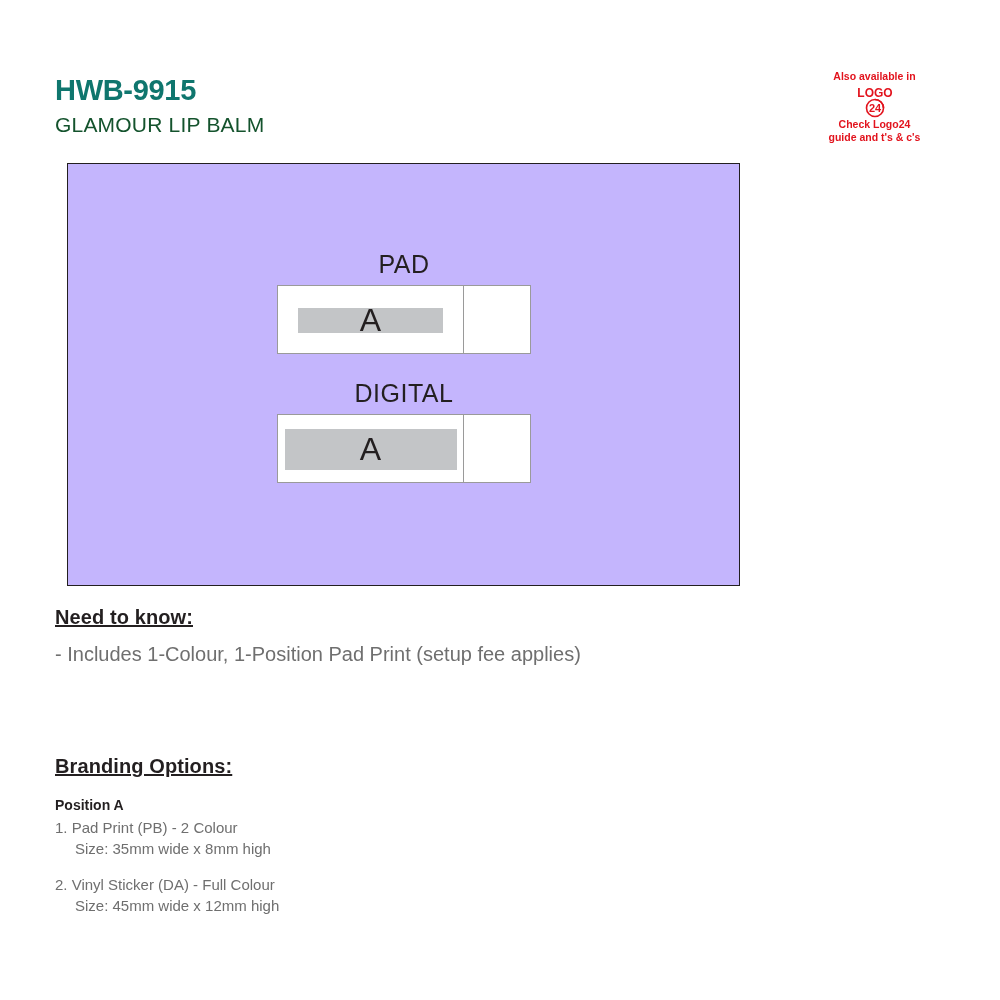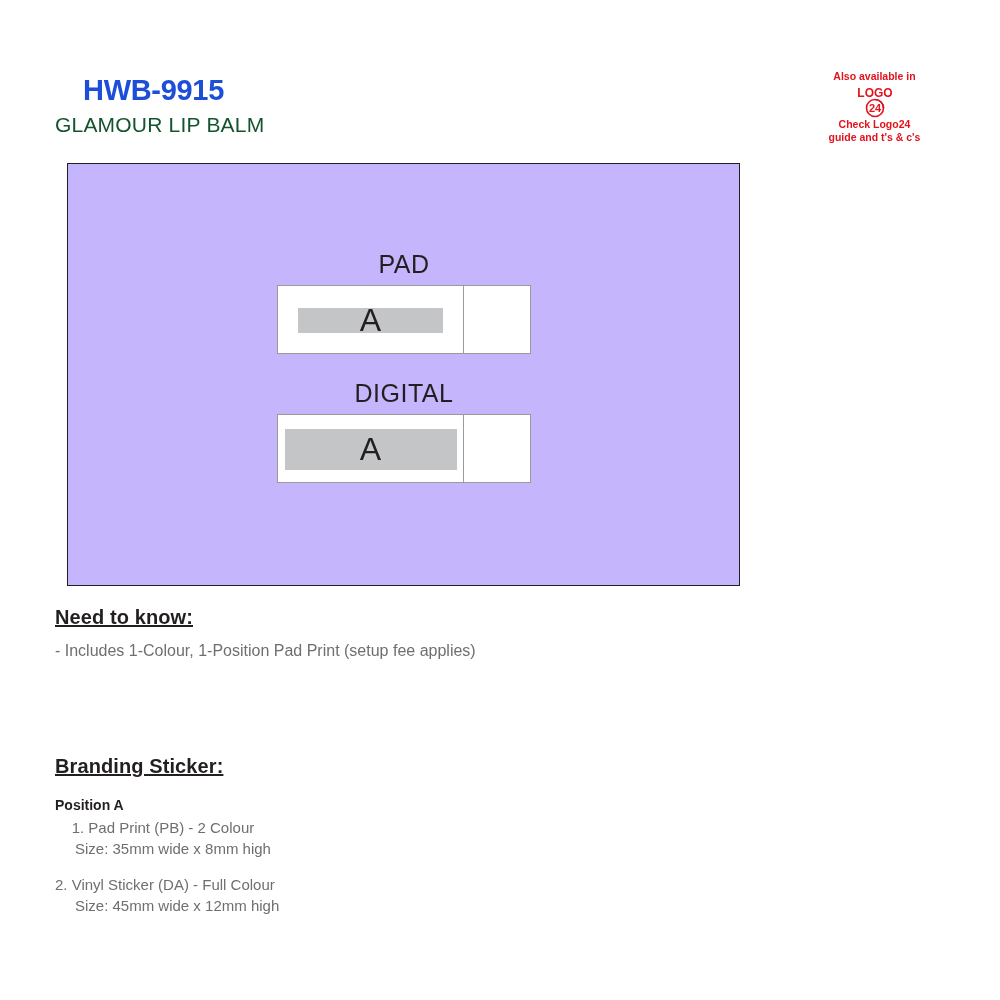--- a/index.html
+++ b/index.html
@@ -17,23 +17,22 @@
   }
 
   
   .sku {
     position: absolute;
     left: 55px;
     top: 76px;
     font-size: 29px;
     font-weight: bold;
     letter-spacing: -0.3px;
-    color: #1d4ed8;
-    line-height: 1;
-    margin-left: 28px;
+    color: #0f766e;
+    line-height: 1;
   }
   .product-name {
     position: absolute;
     left: 55px;
     top: 112px;
     font-size: 21px;
     font-weight: normal;
     letter-spacing: 0.2px;
     color: #14532d;
     line-height: 1.2;
@@ -132,37 +131,37 @@
     text-decoration: underline;
     letter-spacing: 0.1px;
     line-height: 1;
   }
   #need-to-know-heading { left: 55px; top: 607px; }
   #branding-options-heading { left: 55px; top: 756px; }
 
   .bullet-line {
     position: absolute;
     left: 55px;
-    font-size: 16px;
+    font-size: 20px;
     color: #6f6f6f;
     line-height: 1.3;
   }
   #need-line-1 { top: 641px; }
 
   .position-title {
     position: absolute;
     left: 55px;
     top: 797px;
     font-size: 14px;
     font-weight: bold;
     color: #231f20;
   }
 
   .option { position: absolute; left: 55px; font-size: 15px; color: #6f6f6f; line-height: 1.38; }
-  #option-1 { top: 818px; text-align: center; }
+  #option-1 { top: 818px; }
   #option-2 { top: 875px; }
   .option .opt-line-2 { padding-left: 20px; }
 </style>
 </head>
 <body>
 
 <div class="sku">HWB-9915</div>
 <div class="product-name">GLAMOUR LIP BALM</div>
 
 <div class="logo24">
@@ -201,21 +200,21 @@
       </div>
       <div class="cap"></div>
     </div>
   </div>
 
 </div>
 
 <div class="section-heading" id="need-to-know-heading">Need to know:</div>
 <div class="bullet-line" id="need-line-1">- Includes 1-Colour, 1-Position Pad Print (setup fee applies)</div>
 
-<div class="section-heading" id="branding-options-heading">Branding Sticker:</div>
+<div class="section-heading" id="branding-options-heading">Branding Options:</div>
 <div class="position-title">Position A</div>
 
 <div class="option" id="option-1">
   <div>1. Pad Print (PB) - 2 Colour</div>
   <div class="opt-line-2">Size: 35mm wide x 8mm high</div>
 </div>
 
 <div class="option" id="option-2">
   <div>2. Vinyl Sticker (DA) - Full Colour</div>
   <div class="opt-line-2">Size: 45mm wide x 12mm high</div>

